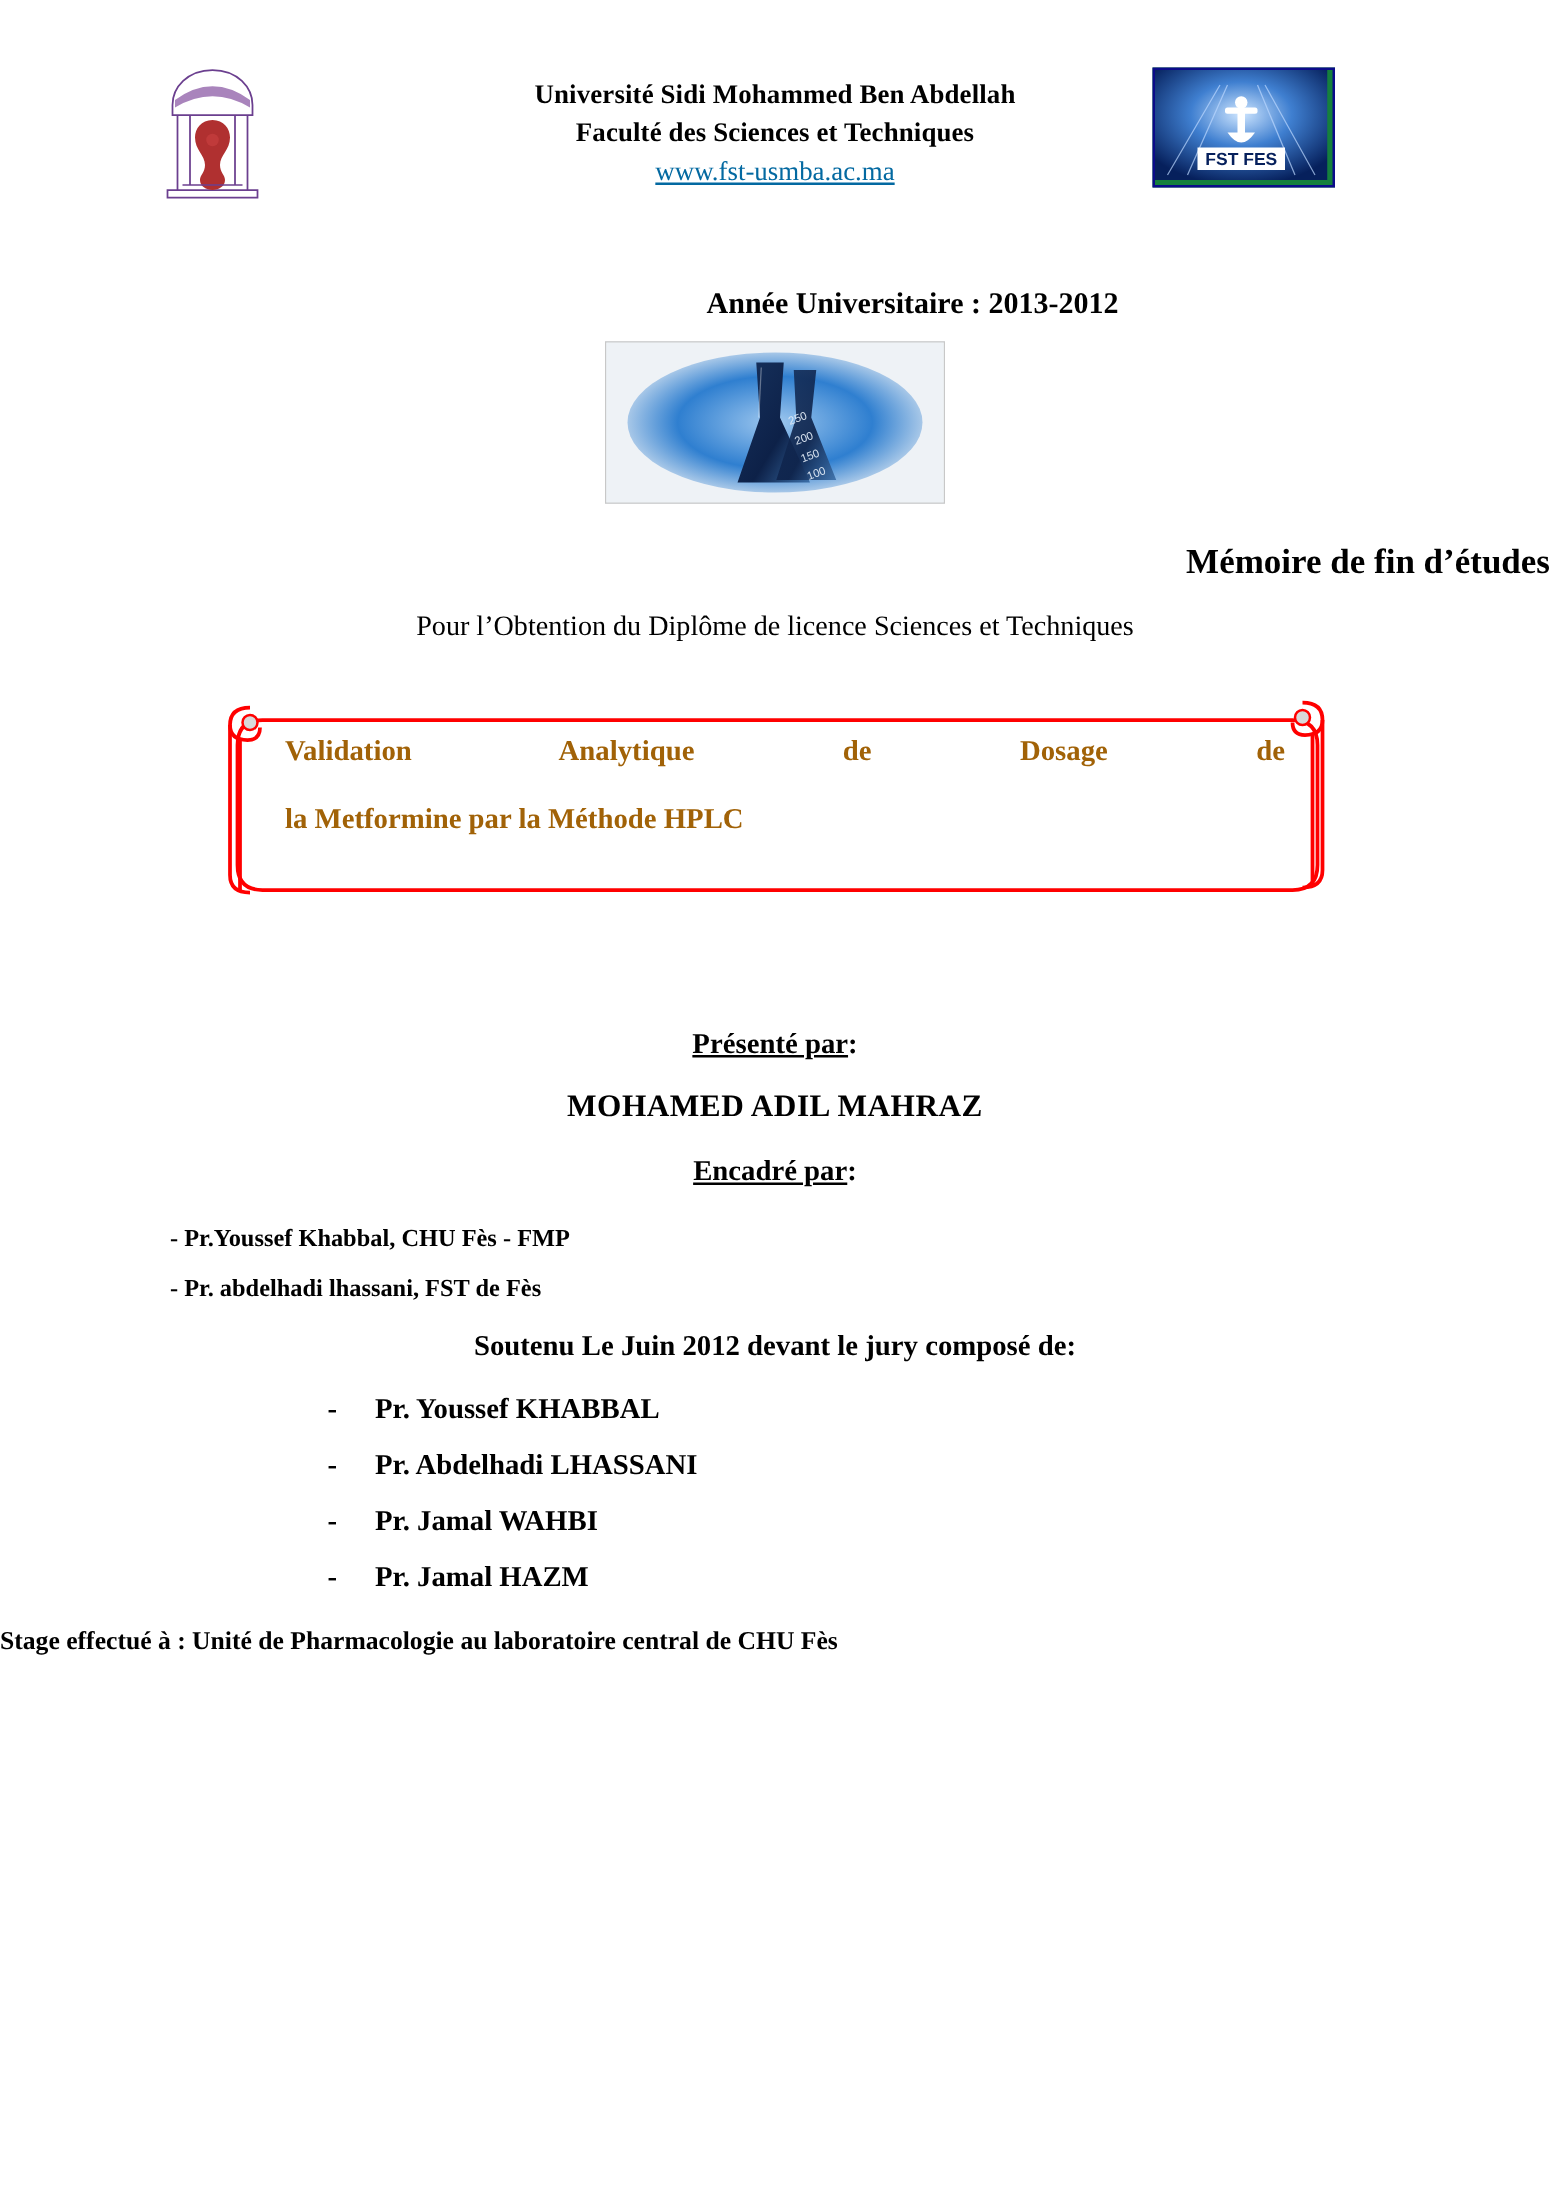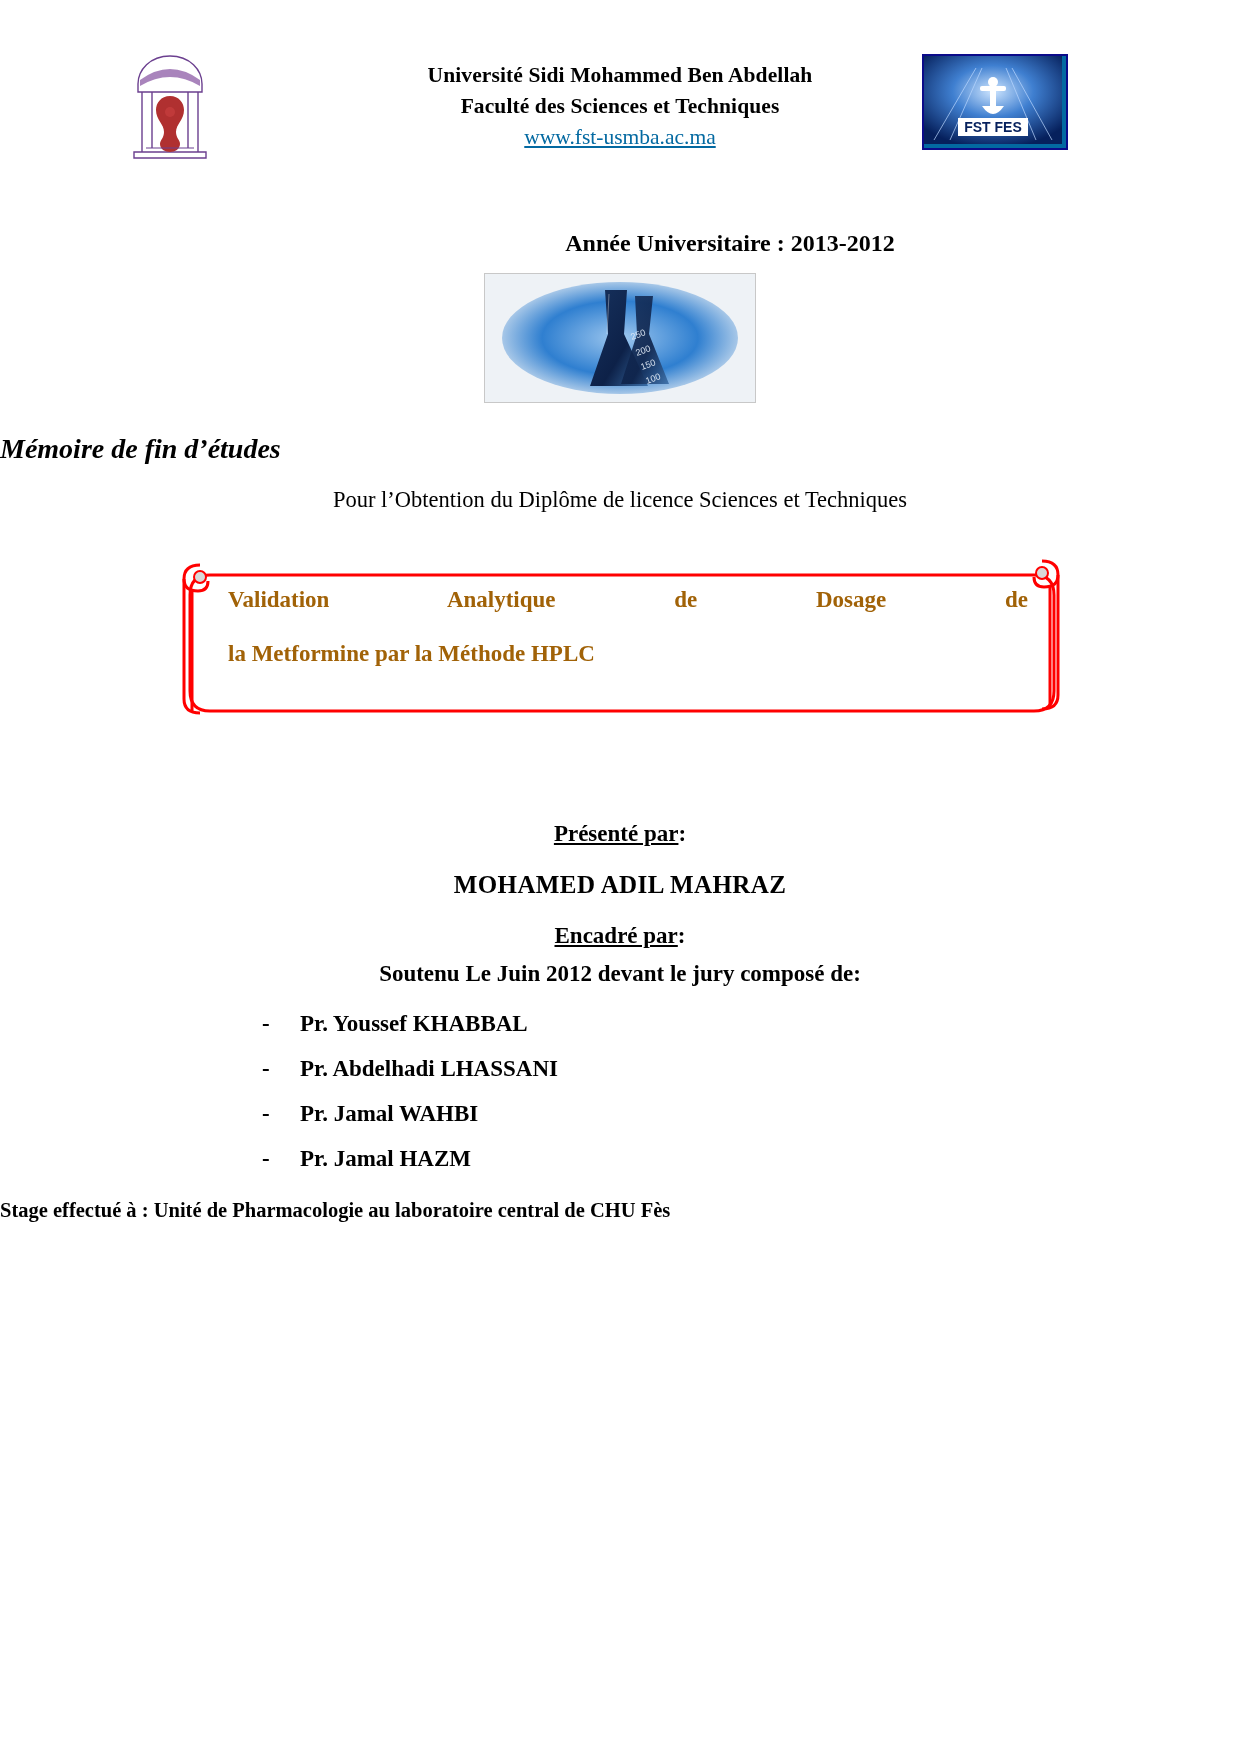--- a/index.html
+++ b/index.html
@@ -61,21 +61,21 @@
   .seal svg { display: block; }
 
   
   .fst-logo {
     position: absolute;
     right: 172px;
     top: 12px;
     width: 142px;
     height: 92px;
     border: 2px solid #0b0b8a;
-    background: #0369a1;
+    background: #15803d;
     overflow: hidden;
   }
   .fst-logo svg { display: block; }
 
   
   .year {
     margin-top: 58px;
     text-align: center;
     padding-left: 220px;
     font-size: 24px;
@@ -109,24 +109,23 @@
     height: 128px;
     border: 1px solid #c8c8c8;
     background: #eef2f6;
     position: relative;
     overflow: hidden;
   }
 
   
   .memoire {
     margin-top: 26px;
-    text-align: left;
+    text-align: right;
     font-size: 28px;
     font-weight: bold;
-    font-style: italic;
   }
   .pour {
     margin-top: 22px;
     text-align: center;
     font-size: 22.5px;
   }
 
   
   .banner {
     position: relative;
@@ -339,20 +338,24 @@
 
   <div class="presente">
     <u>Présenté par</u><span>:</span>
   </div>
   <div class="author">MOHAMED ADIL MAHRAZ</div>
 
   <div class="encadre">
     <u>Encadré par</u><span>:</span>
   </div>
 
+  <div class="supervisors">
+    <div class="sup">- Pr.Youssef Khabbal,  CHU Fès - FMP</div>
+    <div class="sup">- Pr. abdelhadi lhassani, FST de Fès</div>
+  </div>
 
   <div class="soutenu">Soutenu Le  Juin 2012  devant le jury composé de:</div>
 
   <div class="jury">
     <div class="jury-item">
       <span class="dash">-</span>
       <span>Pr. Youssef KHABBAL</span>
     </div>
     <div class="jury-item">
       <span class="dash">-</span>

